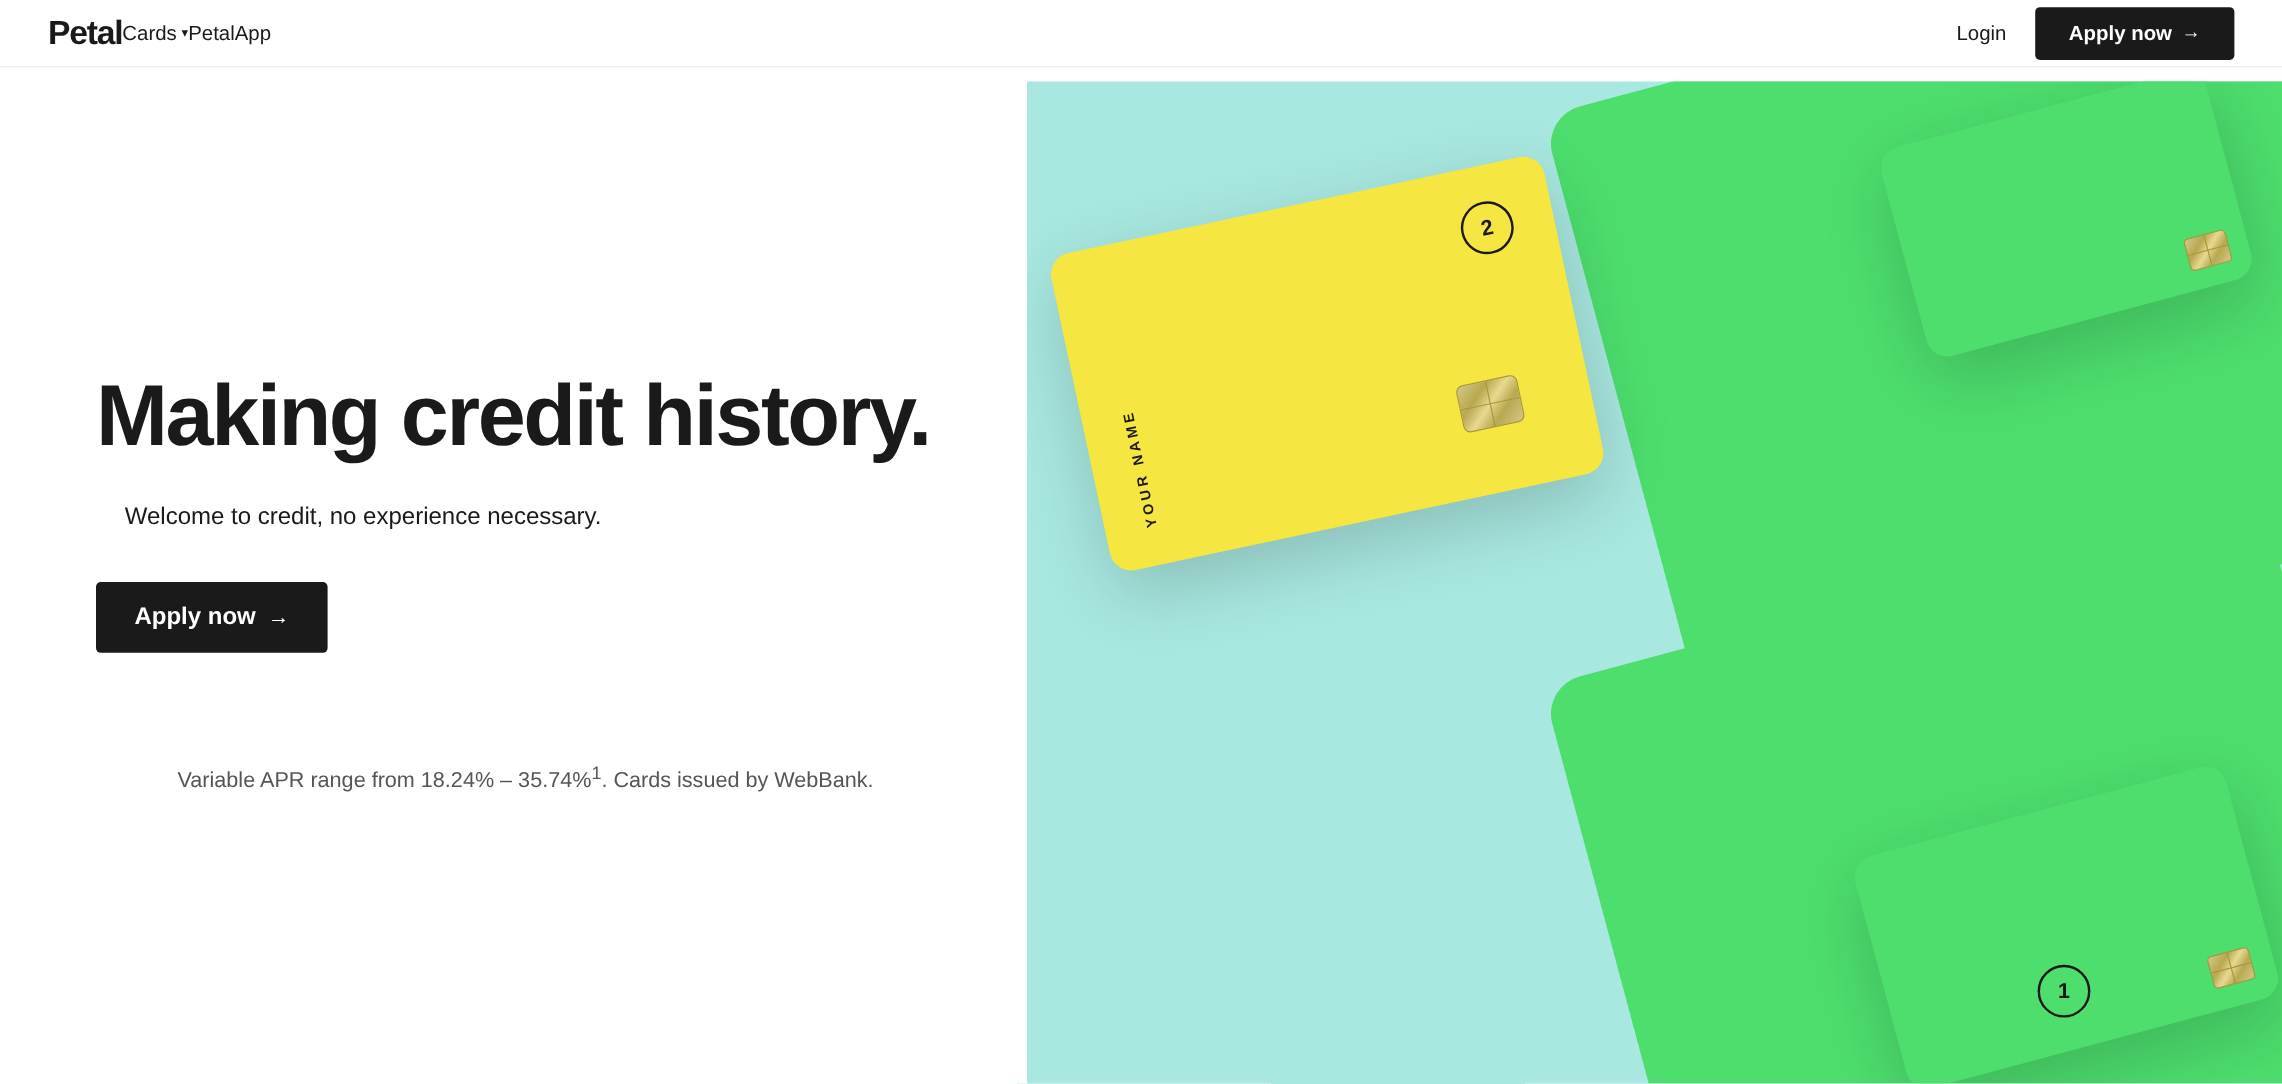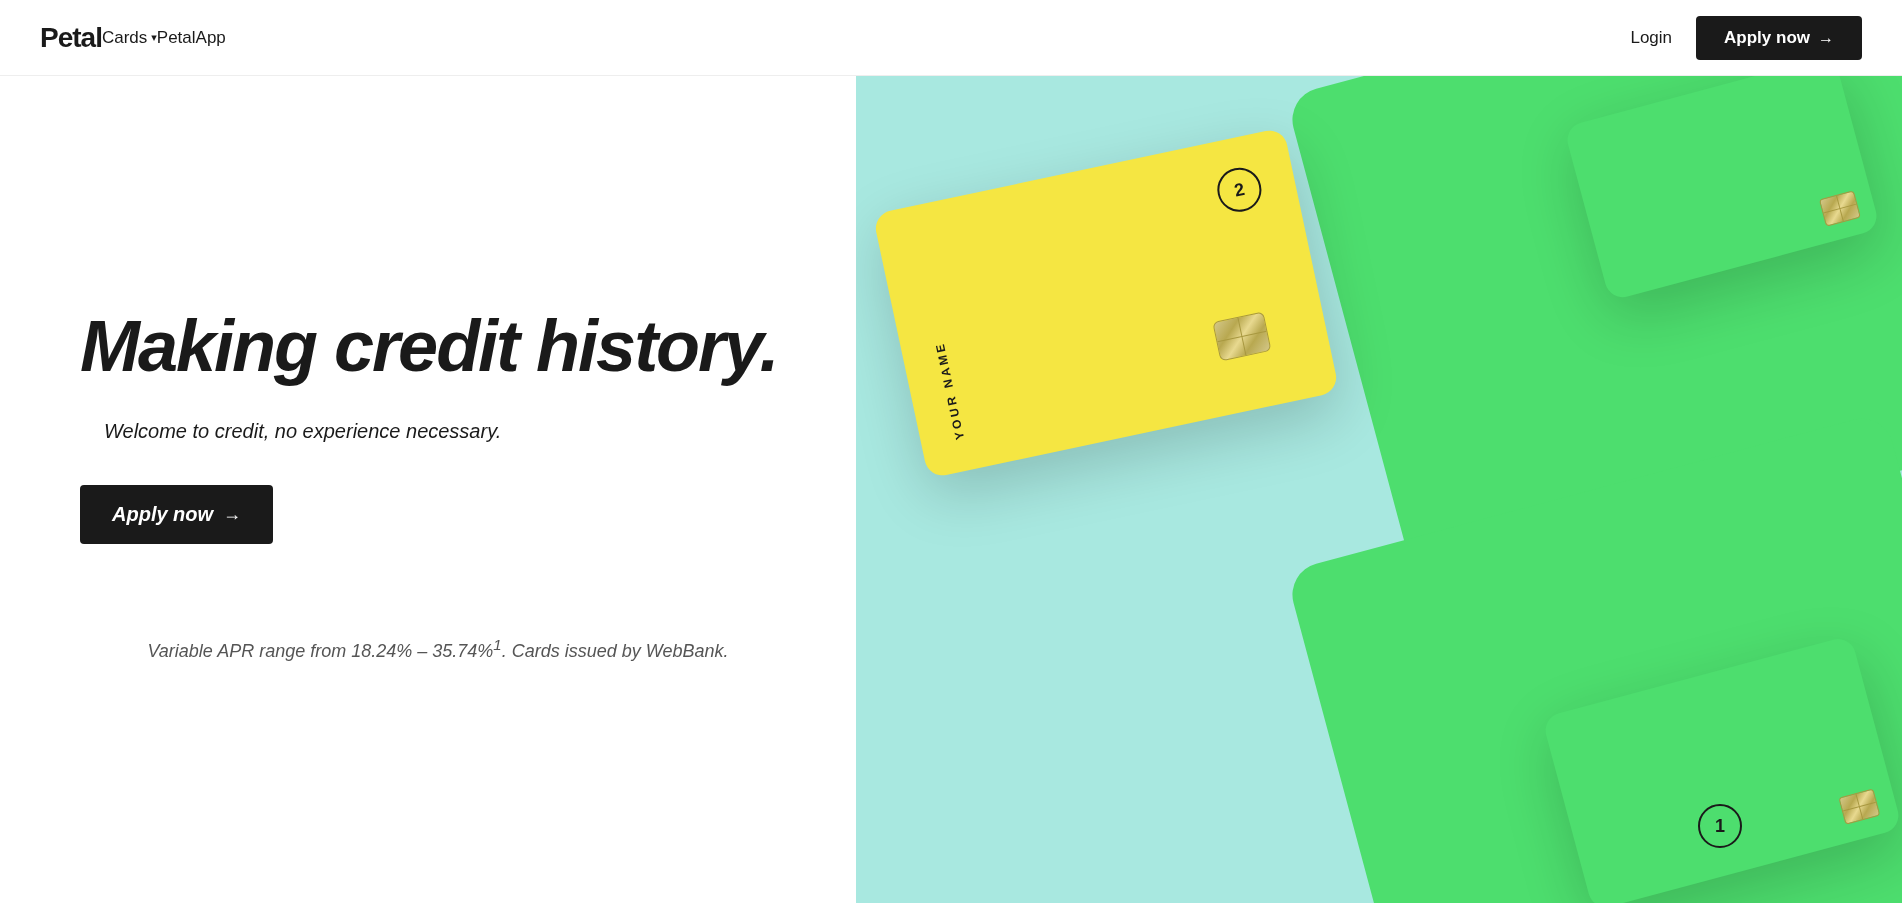--- a/index.html
+++ b/index.html
@@ -2,21 +2,21 @@
 <html><head>
   <meta charset="utf-8">
   <style>
     *, *::before, *::after { box-sizing: border-box; margin: 0; padding: 0; }
     body { font-family: -apple-system, BlinkMacSystemFont, 'Segoe UI', Helvetica, Arial, sans-serif; background: #fff; overflow-x: hidden; }
 
     
     nav {
       position: fixed; top: 0; left: 0; right: 0; z-index: 100;
       display: flex; align-items: center; justify-content: space-between;
-      height: 76px; background: #fff;
+      height: 56px; background: #fff;
       border-bottom: 1px solid #eee;
       padding: 0 40px;
     }
     .nav-logo {
       font-size: 28px; font-weight: 800; letter-spacing: -1px; color: #1a1a1a;
     }
     .nav-links {
       display: flex; align-items: center; 
     }
     .nav-link {
@@ -45,21 +45,20 @@
       min-height: 100vh;
       padding-top: 68px;
     }
     .hero-left {
       flex: 0 0 45%;
       display: flex;
       flex-direction: column;
       justify-content: center;
       padding: 80px 60px 80px 80px;
       background: #fff;
-      font-style: italic;
     }
     .hero-heading {
       font-size: 72px; font-weight: 900; line-height: 1.05;
       color: #1a1a1a; letter-spacing: -2px;
       margin-bottom: 32px;
     }
     .hero-subtext {
       font-size: 20px; color: #1a1a1a; font-weight: 400;
       margin-bottom: 40px; line-height: 1.4; margin-left: 24px;
     }

